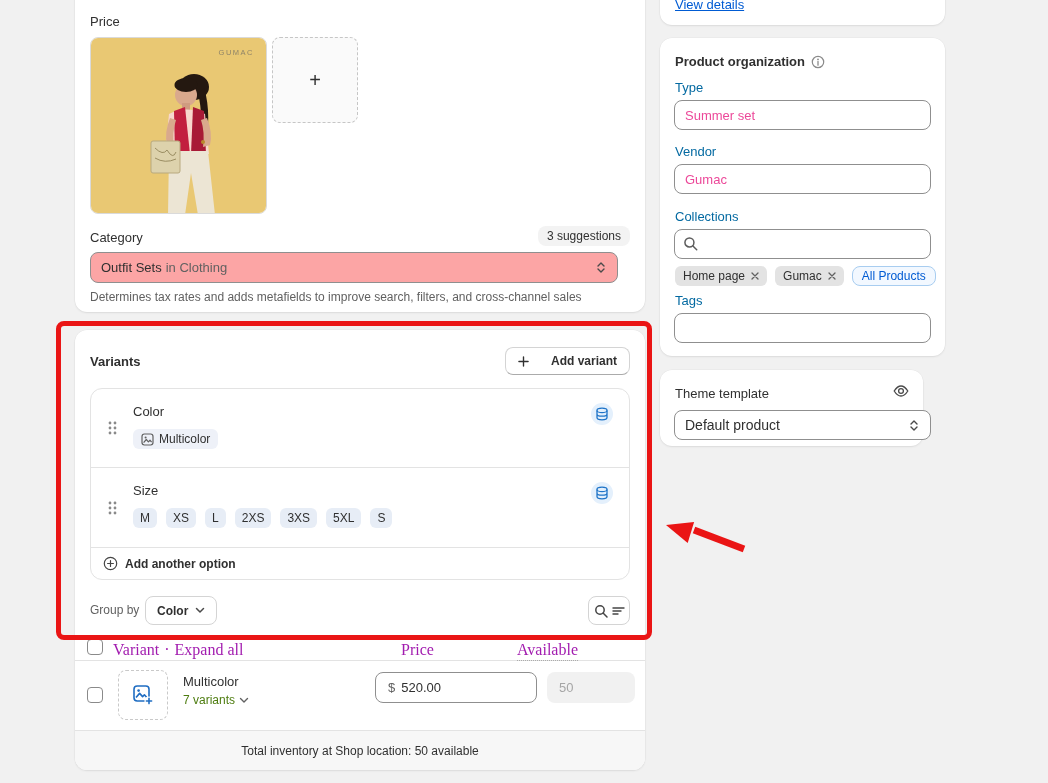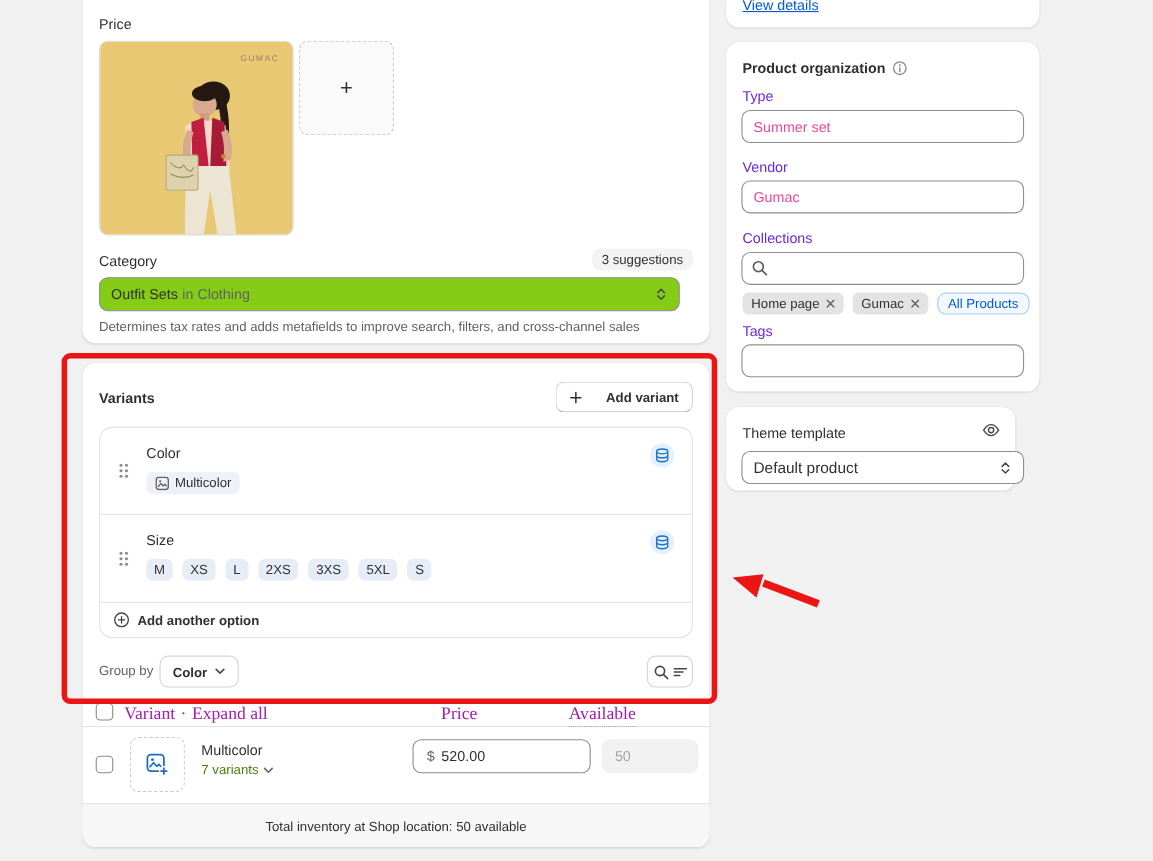--- a/index.html
+++ b/index.html
@@ -17,21 +17,21 @@
                 border:1px solid #dadada; border-radius:8px; overflow:hidden; background:#fff; cursor:pointer; }
   .media-tile svg { display:block; }
   .add-media-tile { position:absolute; left:197px; top:59px; width:86px; height:86px;
                     border:1px dashed #c6c6c6; border-radius:8px; background:#fafafa;
                     display:flex; align-items:center; justify-content:center;
                     font-size:20px; font-weight:normal; color:#303030; cursor:pointer; }
   .cat-label { position:absolute; left:15px; top:252px; font-size:13px; }
   .suggestions-pill { position:absolute; right:15px; top:248px; background:#f3f3f3;
                       border-radius:8px; padding:3px 9px; font-size:12px; color:#303030; cursor:pointer; }
   .category-select { position:absolute; left:15px; top:274px; width:528px; height:31px;
-                     border:1px solid #8f8f8f; border-radius:8px; background:#84cc16;
+                     border:1px solid #8f8f8f; border-radius:8px; background:#fca5a5;
                      display:flex; align-items:center; padding:0 10px; font-size:13px; cursor:pointer; }
   .sel-sub { color:#616161; margin-left:4px; }
   .sel-caret { margin-left:auto; display:flex; }
   .helper { position:absolute; left:15px; top:312px; font-size:12px; color:#616161; white-space:nowrap; }
 
   
   .card-variants { left:75px; top:330px; width:570px; height:440px; }
   .v-title { position:absolute; left:15px; top:24px; font-size:13px; font-weight:bold; }
   .add-variant-btn { position:absolute; right:15px; top:17px; height:28px; padding:0 12px;
                      display:inline-flex; align-items:center; gap:22px; background:#fff;
@@ -93,21 +93,21 @@
                   border-top:1px solid #e3e3e3; border-radius:0 0 12px 12px;
                   display:flex; align-items:center; justify-content:center; font-size:12px; color:#303030; }
 
   
   .card-viewdetails { left:660px; top:-30px; width:285px; height:55px; }
   .view-details-link { position:absolute; left:15px; top:27px; font-size:13px; color:#005bd3;
                        text-decoration:underline; cursor:pointer; }
   .card-org { left:660px; top:38px; width:285px; height:318px; }
   .org-title { position:absolute; left:15px; top:16px; font-size:13px; font-weight:bold;
                display:flex; align-items:center; gap:6px; }
-  .side-label { position:absolute; left:15px; font-size:13px; color:#6d28d9; }
+  .side-label { position:absolute; left:15px; font-size:13px; color:#0369a1; }
   .side-input { position:absolute; left:14px; width:257px; height:30px; border:1px solid #8f8f8f;
                 border-radius:8px; background:#fff; font-size:13px; color:#ec4899;
                 padding:0 10px; font-family:inherit; outline:none; }
   .search-wrap { position:absolute; left:14px; top:191px; width:257px; height:30px; }
   .search-wrap svg { position:absolute; left:9px; top:7px; }
   .search-wrap input { width:100%; height:100%; border:1px solid #8f8f8f; border-radius:8px;
                        padding:0 10px 0 30px; font-size:13px; font-family:inherit; outline:none; background:#fff; }
   .chips-row { position:absolute; left:15px; top:228px; display:flex; gap:8px; align-items:center; }
   .gchip { display:inline-flex; align-items:center; gap:6px; background:#e3e3e3; border-radius:6px;
            padding:3px 8px; font-size:12px; color:#303030; }

